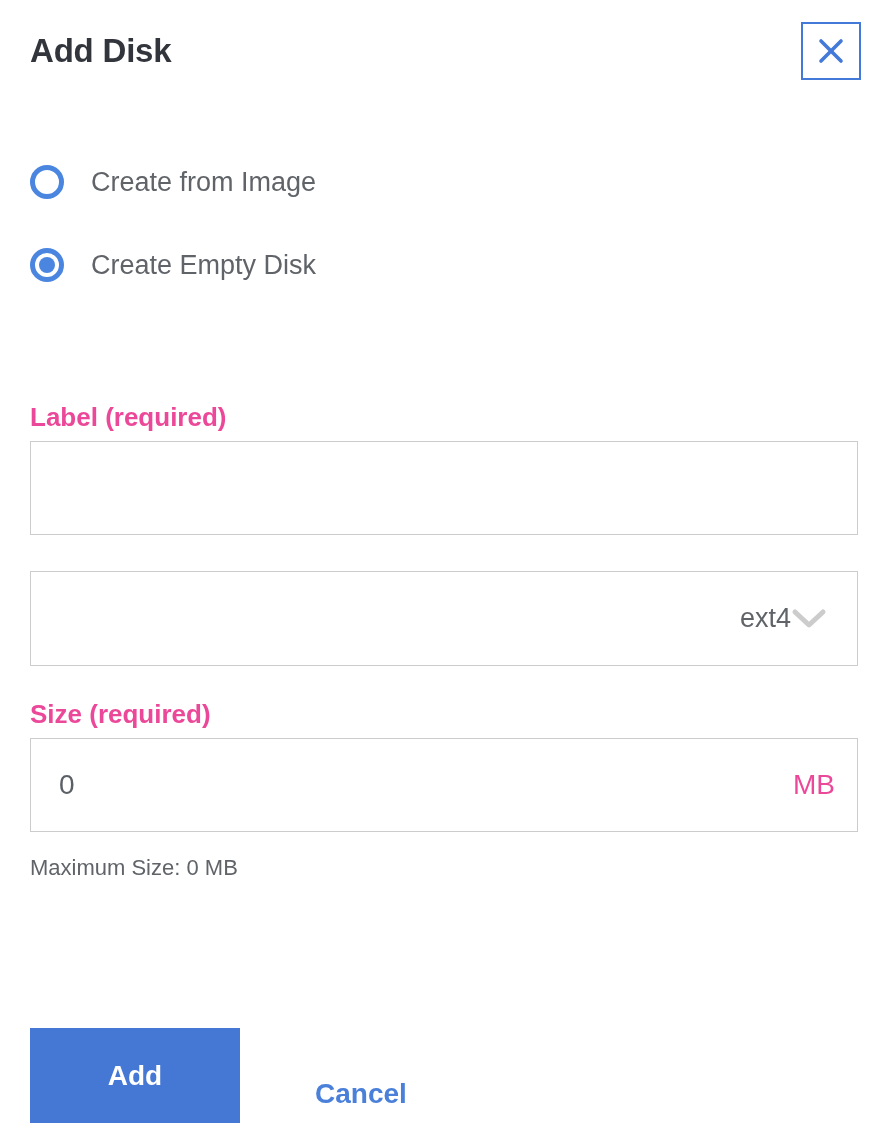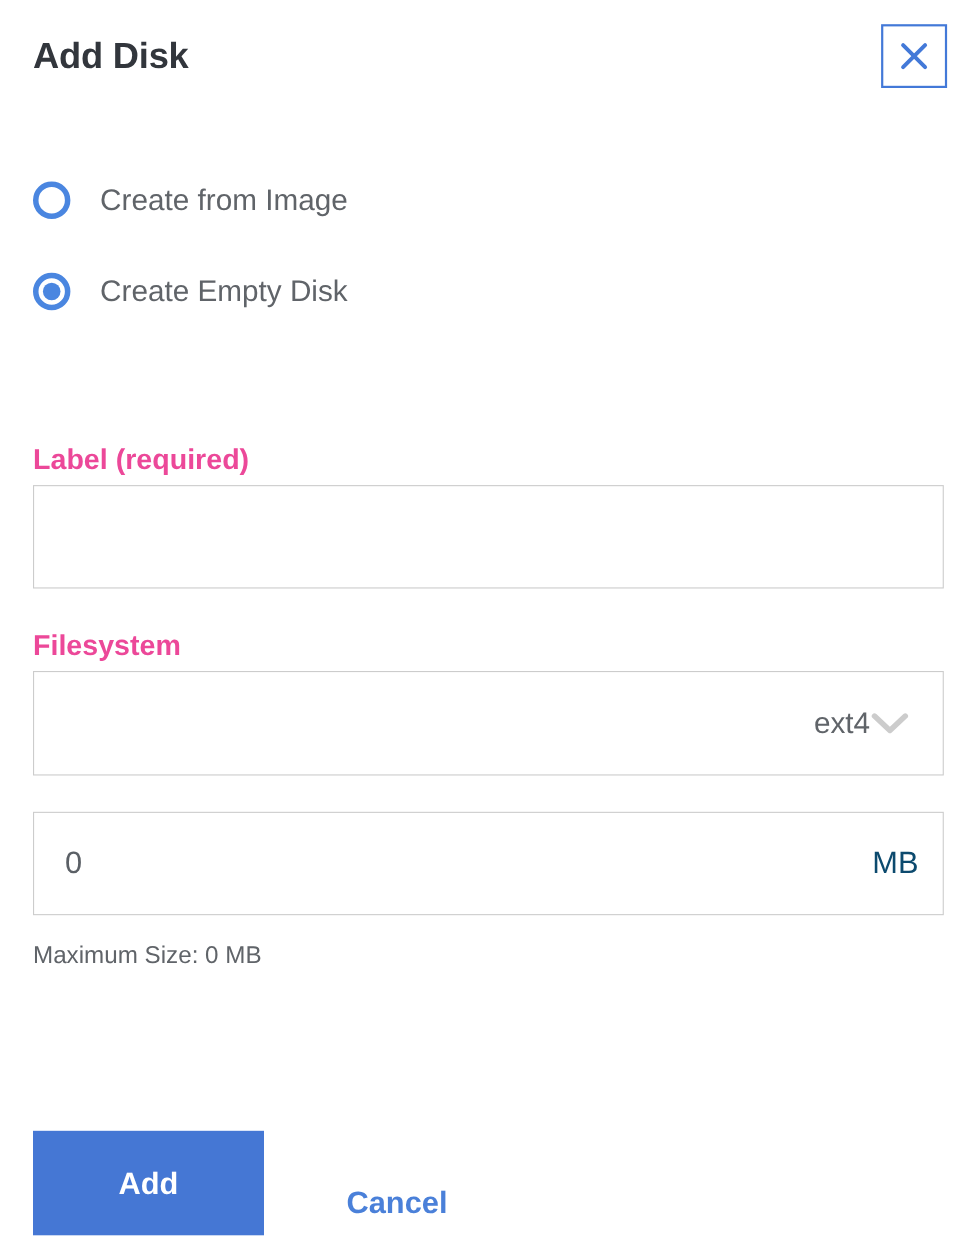--- a/index.html
+++ b/index.html
@@ -122,21 +122,21 @@
     flex: 1;
     height: 100%;
     border: none;
     outline: none;
     font-family: "Liberation Sans", sans-serif;
     font-size: 28px;
     color: #5b6066;
     padding: 0 28px;
     background: transparent;
   }
-  .unit-adornment { font-size: 28px; color: #0c4a6e; }
+  .unit-adornment { font-size: 28px; color: #ec4899; }
   .helper-text {
     margin-top: 23px;
     font-size: 22px;
     color: #606469;
   }
 
   
   .actions {
     position: absolute;
     left: 30px;
@@ -202,34 +202,34 @@
   <div class="form-area">
 
     <div class="field">
       <div class="field-label label-field-label">Label (required)</div>
       <input class="text-input" type="text" value="" style="">
     </div>
 
     <div class="gap-1"></div>
 
     <div class="field">
-      <div class="field-label">Filesystem</div>
       <div class="select-box">
         <span class="select-value">ext4</span>
         <span class="chevron">
           <svg width="36" height="22" viewBox="0 0 36 22">
             <polyline points="4,4 18,17 32,4" fill="none" stroke="#cccccc" stroke-width="5" stroke-linecap="round" stroke-linejoin="round"></polyline>
           </svg>
         </span>
       </div>
     </div>
 
     <div class="gap-2"></div>
 
     <div class="field">
+      <div class="field-label">Size (required)</div>
       <div class="size-input-wrap">
         <input class="size-input" type="text" value="0" style="">
         <span class="unit-adornment">MB</span>
       </div>
       <div class="helper-text">Maximum Size: 0 MB</div>
     </div>
 
   </div>
 
   <div class="actions">

